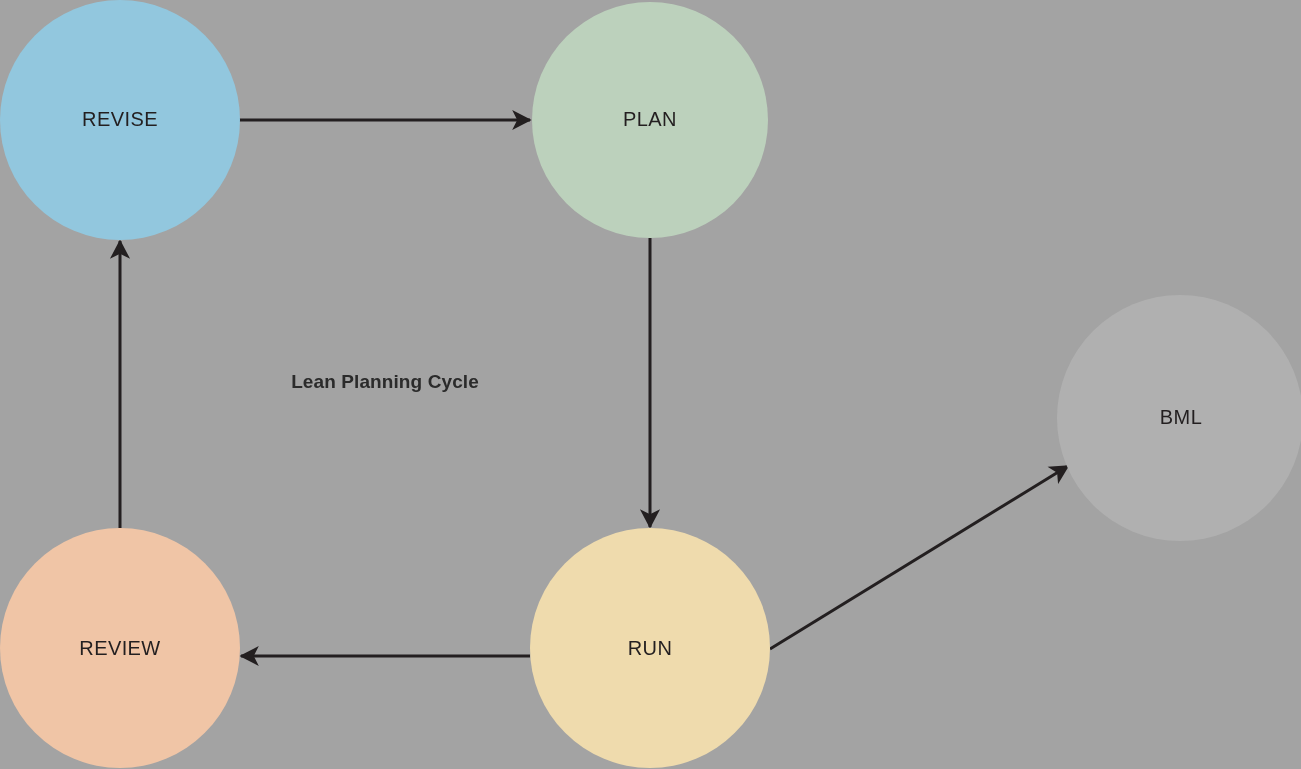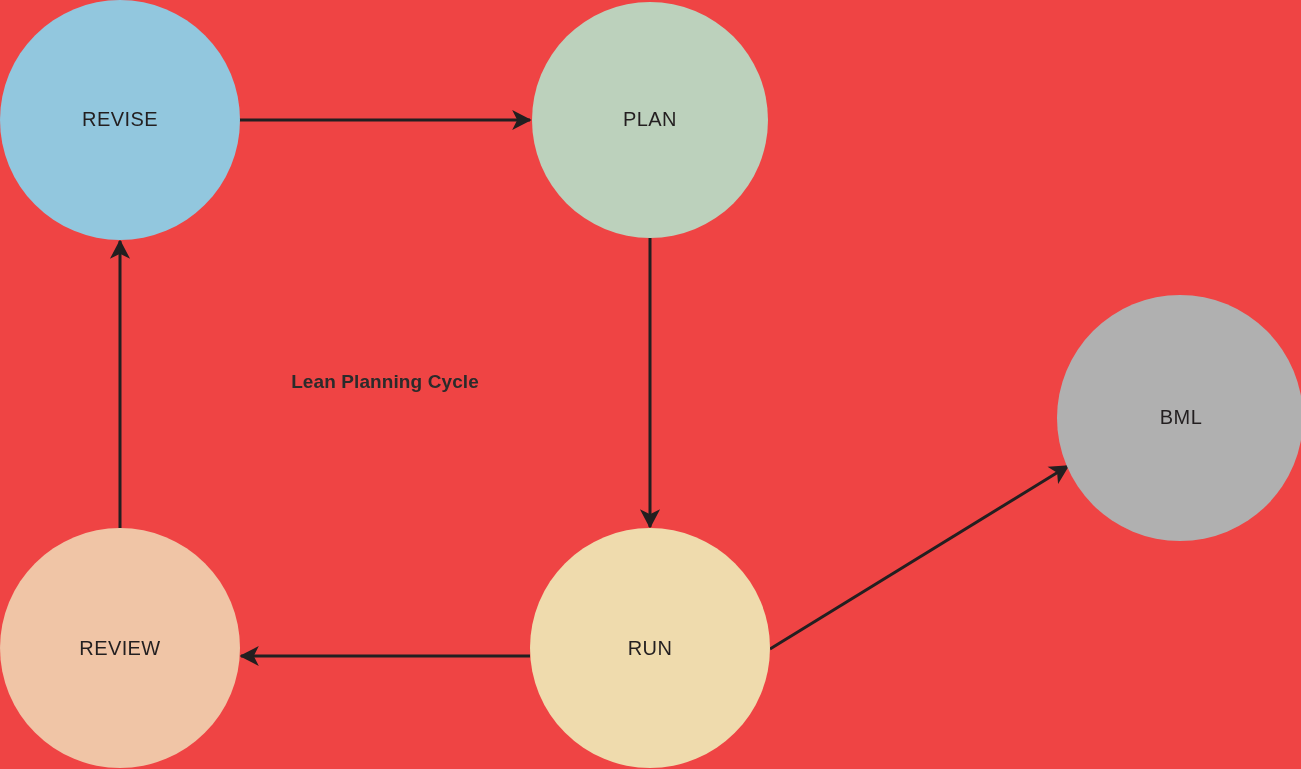--- a/index.html
+++ b/index.html
@@ -8,21 +8,21 @@
     padding: 0;
     background: #ffffff;
   }
   body {
     font-family: "Liberation Sans", sans-serif;
   }
   #canvas {
     position: relative;
     width: 1301px;
     height: 769px;
-    background: #ef4444;
+    background: #a3a3a3;
     overflow: hidden;
   }
   #diagram-svg {
     position: absolute;
     top: 0;
     left: 0;
     width: 1301px;
     height: 769px;
     display: block;
   }

